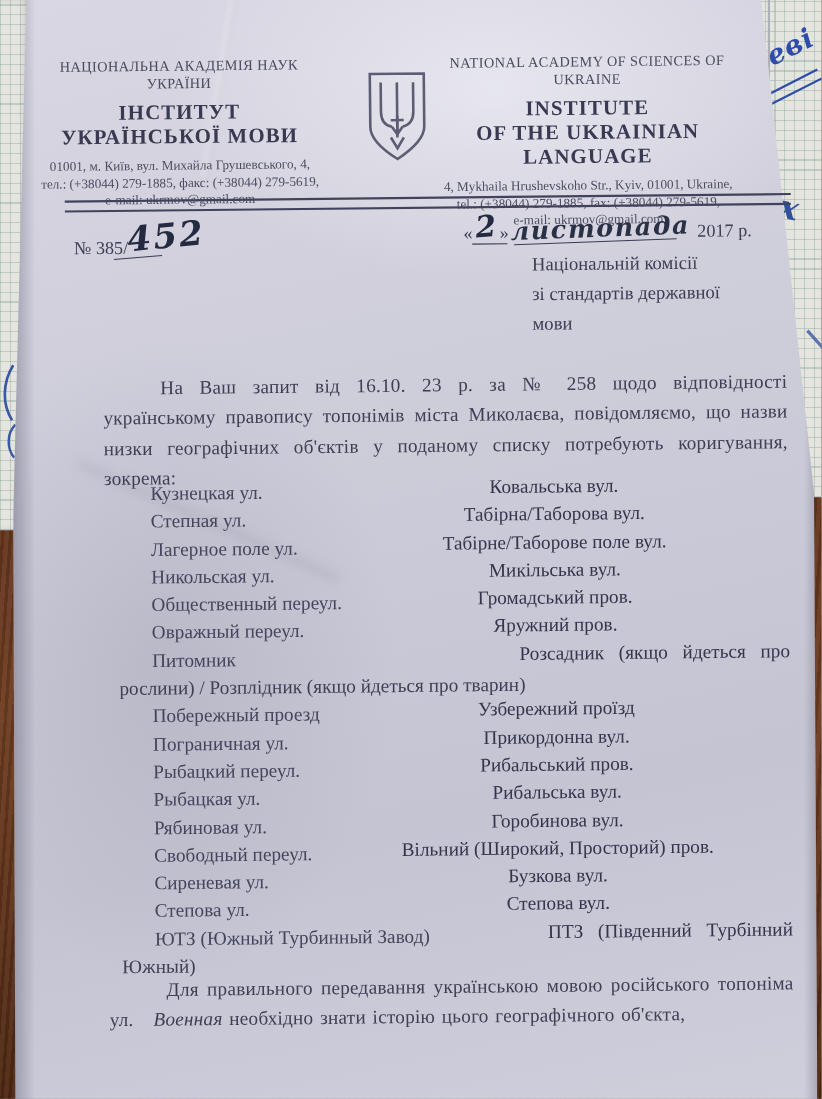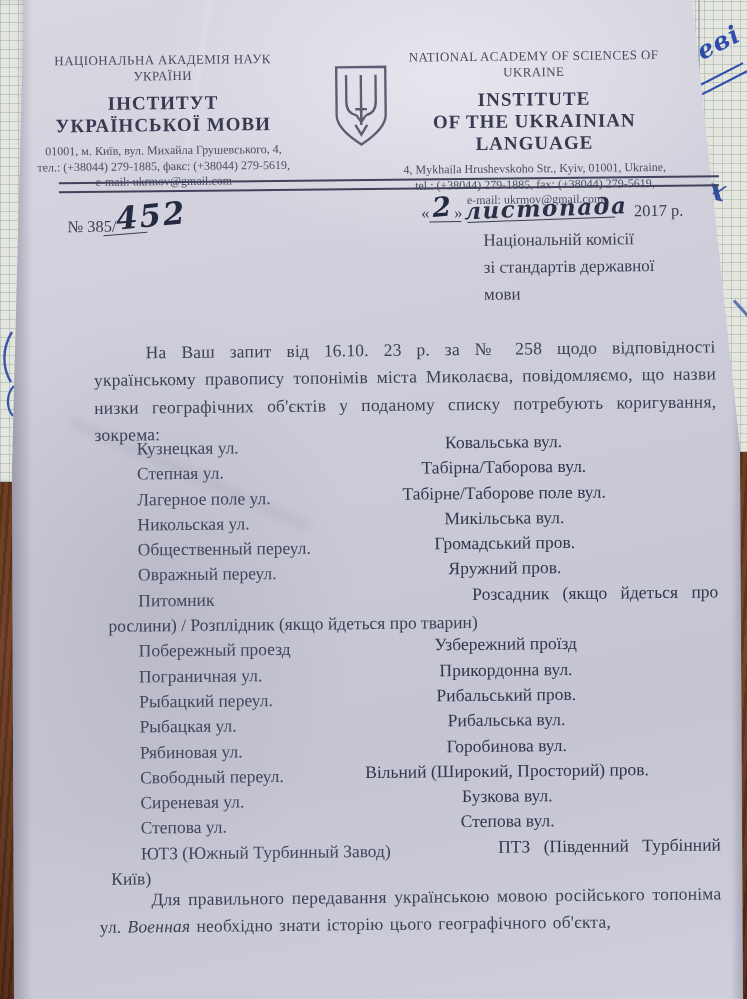--- a/index.html
+++ b/index.html
@@ -71,21 +71,21 @@
     text-align:justify;text-indent:52px;color:#3d3f54;word-spacing:1.5px;}
   .list{left:95px;top:436px;width:622px;font-size:17.5px;color:#43455c;}
   .row{position:relative;height:25.3px;white-space:nowrap;}
   .cl{position:absolute;left:42px;}
   .cr{position:absolute;left:235px;width:348px;text-align:center;
     transform:translateY(-3px);color:#33354c;}
   .cr.wide{width:auto;right:0;text-align:right;word-spacing:9px;}
   .cfull{position:absolute;left:12px;color:#3d3f54;}
   .closing{left:95px;top:884px;width:622px;font-size:17.5px;line-height:27.4px;
     text-align:justify;text-indent:52px;color:#3d3f54;word-spacing:1.5px;}
-  .closing .it{font-style:italic;}
+  .closing .it{font-style:italic;margin-left:12px;}
   .ftxt{letter-spacing:.2px;}
 </style>
 </head>
 <body>
 
 <div class="grid-strip grid-left">
   <svg class="doodle" width="16" height="90" viewBox="0 0 16 90">
     <path d="M12 4 C2 20,2 40,11 54" stroke="#3a57a5" stroke-width="2.4" fill="none"></path>
     <path d="M14 58 C6 66,6 80,13 88" stroke="#3a57a5" stroke-width="2.2" fill="none"></path>
   </svg>
@@ -228,21 +228,21 @@
       </div>
     <div class="row">
         <span class="cl">Степова ул.</span>
         <span class="cr">Степова вул.</span>
       </div>
     <div class="row">
         <span class="cl">ЮТЗ (Южный Турбинный Завод)</span>
         <span class="cr wide">ПТЗ (Південний Турбінний</span>
       </div>
     <div class="row">
-        <span class="cfull">Київ)</span>
+        <span class="cfull">Южный)</span>
       </div>
   </div>
 
   <div class="abs closing ftxt">
     <span>Для правильного передавання українською мовою російського топоніма ул. </span><span class="it">Военная</span><span> необхідно знати історію цього географічного об'єкта,</span>
   </div>
 
 </div>
 
 </body></html>

